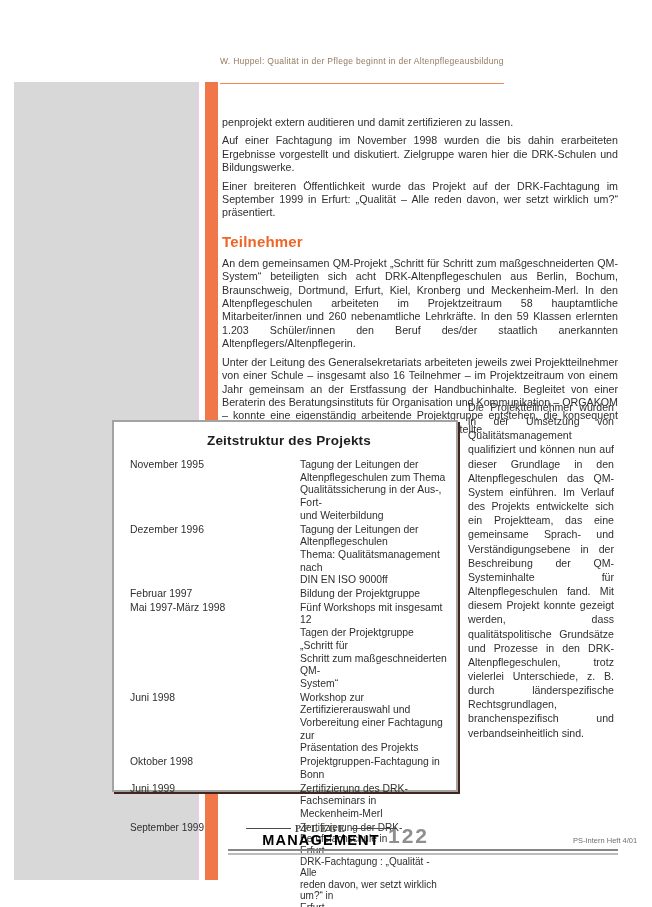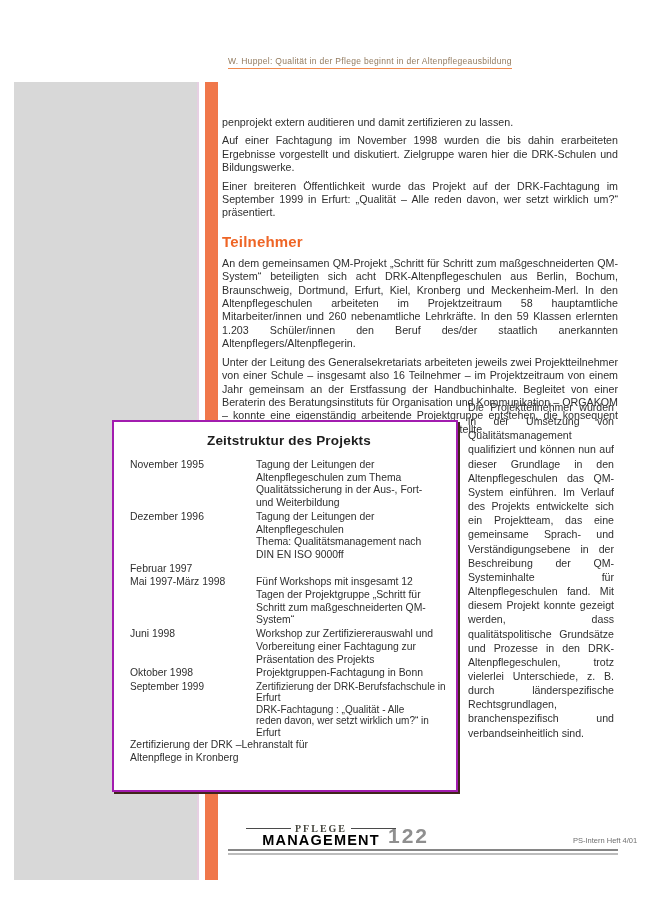--- a/index.html
+++ b/index.html
@@ -9,46 +9,46 @@
   }
   .gray-panel{
     position:absolute;left:14px;top:82px;width:183px;height:798px;
     background:#d8d8d8;border-right:2px solid #e6cfe2;
   }
   .orange-bar{
     position:absolute;left:205px;top:82px;width:13px;height:798px;
     background:#f0774a;
   }
   .running-header{
-    position:absolute;left:228px;top:56px;
+    position:absolute;left:220px;top:56px;
     font-size:8.5px;letter-spacing:.3px;color:#937b5f;
-    padding-bottom:2px;border-bottom:1.5px solid #f0894d;
+    padding-bottom:17px;border-bottom:1.5px solid #f0894d;
   }
   .main-col{position:absolute;left:222px;top:84px;width:396px;margin-top:32px;}
   .main-col p{
     margin:0 0 5px 0;font-size:10.7px;line-height:13.4px;
     text-align:justify;
   }
   .section-heading{
     margin:13px 0 7px 0;font-size:15px;font-weight:bold;
     color:#ee6526;letter-spacing:.2px;
   }
   .timeline-box{
     position:absolute;left:112px;top:420px;width:346px;height:372px;
     box-sizing:border-box;background:#ffffff;
-    border:2px solid #a21caf;box-shadow:2px 2px 0 0 #41251c;
+    border:2px solid #a3a3a3;box-shadow:2px 2px 0 0 #41251c;
     padding:11px 8px 6px 16px;
   }
   .box-title{
     text-align:center;font-weight:bold;font-size:13.5px;color:#1d1d1d;
     margin:0 0 11px 0;letter-spacing:.2px;
   }
   .trow{display:flex;margin-bottom:1px;}
   .tdate{flex:none;width:126px;font-size:10.4px;line-height:12.7px;}
-  .tevent{flex:1;font-size:10.4px;line-height:12.7px;white-space:pre-line;text-align:left;}
+  .tevent{flex:1;font-size:10.4px;line-height:12.7px;white-space:pre-line;text-align:left;margin-left:44px;}
   .trow.small .tdate,.trow.small .tevent{font-size:10px;line-height:11.4px;}
   .sidebar-col{
     position:absolute;left:468px;top:400px;width:146px;
     font-size:10.6px;line-height:14.15px;text-align:justify;
   }
   
   .brand{position:absolute;left:246px;top:823px;width:150px;color:#3f3f3f;}
   .brand-top{display:flex;align-items:center;gap:4px;}
   .brand-top .hline{flex:1;height:1.5px;background:#4a4a4a;}
   .brand-top .brand-word{
@@ -98,37 +98,43 @@
     </div>
     <div class="trow">
       <div class="tdate">Dezember 1996</div>
       <div class="tevent">Tagung der Leitungen der
 Altenpflegeschulen
 Thema: Qualitätsmanagement nach
 DIN EN ISO 9000ff</div>
     </div>
     <div class="trow">
       <div class="tdate">Februar 1997</div>
+      <div class="tevent">Bildung der Projektgruppe</div>
     </div>
     <div class="trow">
       <div class="tdate">Mai 1997-März 1998</div>
       <div class="tevent">Fünf Workshops mit insgesamt 12
 Tagen der Projektgruppe „Schritt für
 Schritt zum maßgeschneiderten QM-
 System“</div>
     </div>
     <div class="trow">
       <div class="tdate">Juni 1998</div>
       <div class="tevent">Workshop zur Zertifiziererauswahl und
 Vorbereitung einer Fachtagung zur
 Präsentation des Projekts</div>
     </div>
     <div class="trow">
       <div class="tdate">Oktober 1998</div>
       <div class="tevent">Projektgruppen-Fachtagung in Bonn</div>
+    </div>
+    <div class="trow">
+      <div class="tdate">Juni 1999</div>
+      <div class="tevent">Zertifizierung des DRK-Fachseminars in
+Meckenheim-Merl</div>
     </div>
     <div class="trow small">
       <div class="tdate">September 1999</div>
       <div class="tevent">Zertifizierung der DRK-Berufsfachschule in
 Erfurt
 DRK-Fachtagung : „Qualität - Alle
 reden davon, wer setzt wirklich um?“ in
 Erfurt</div>
     </div>
     <div class="trow">

